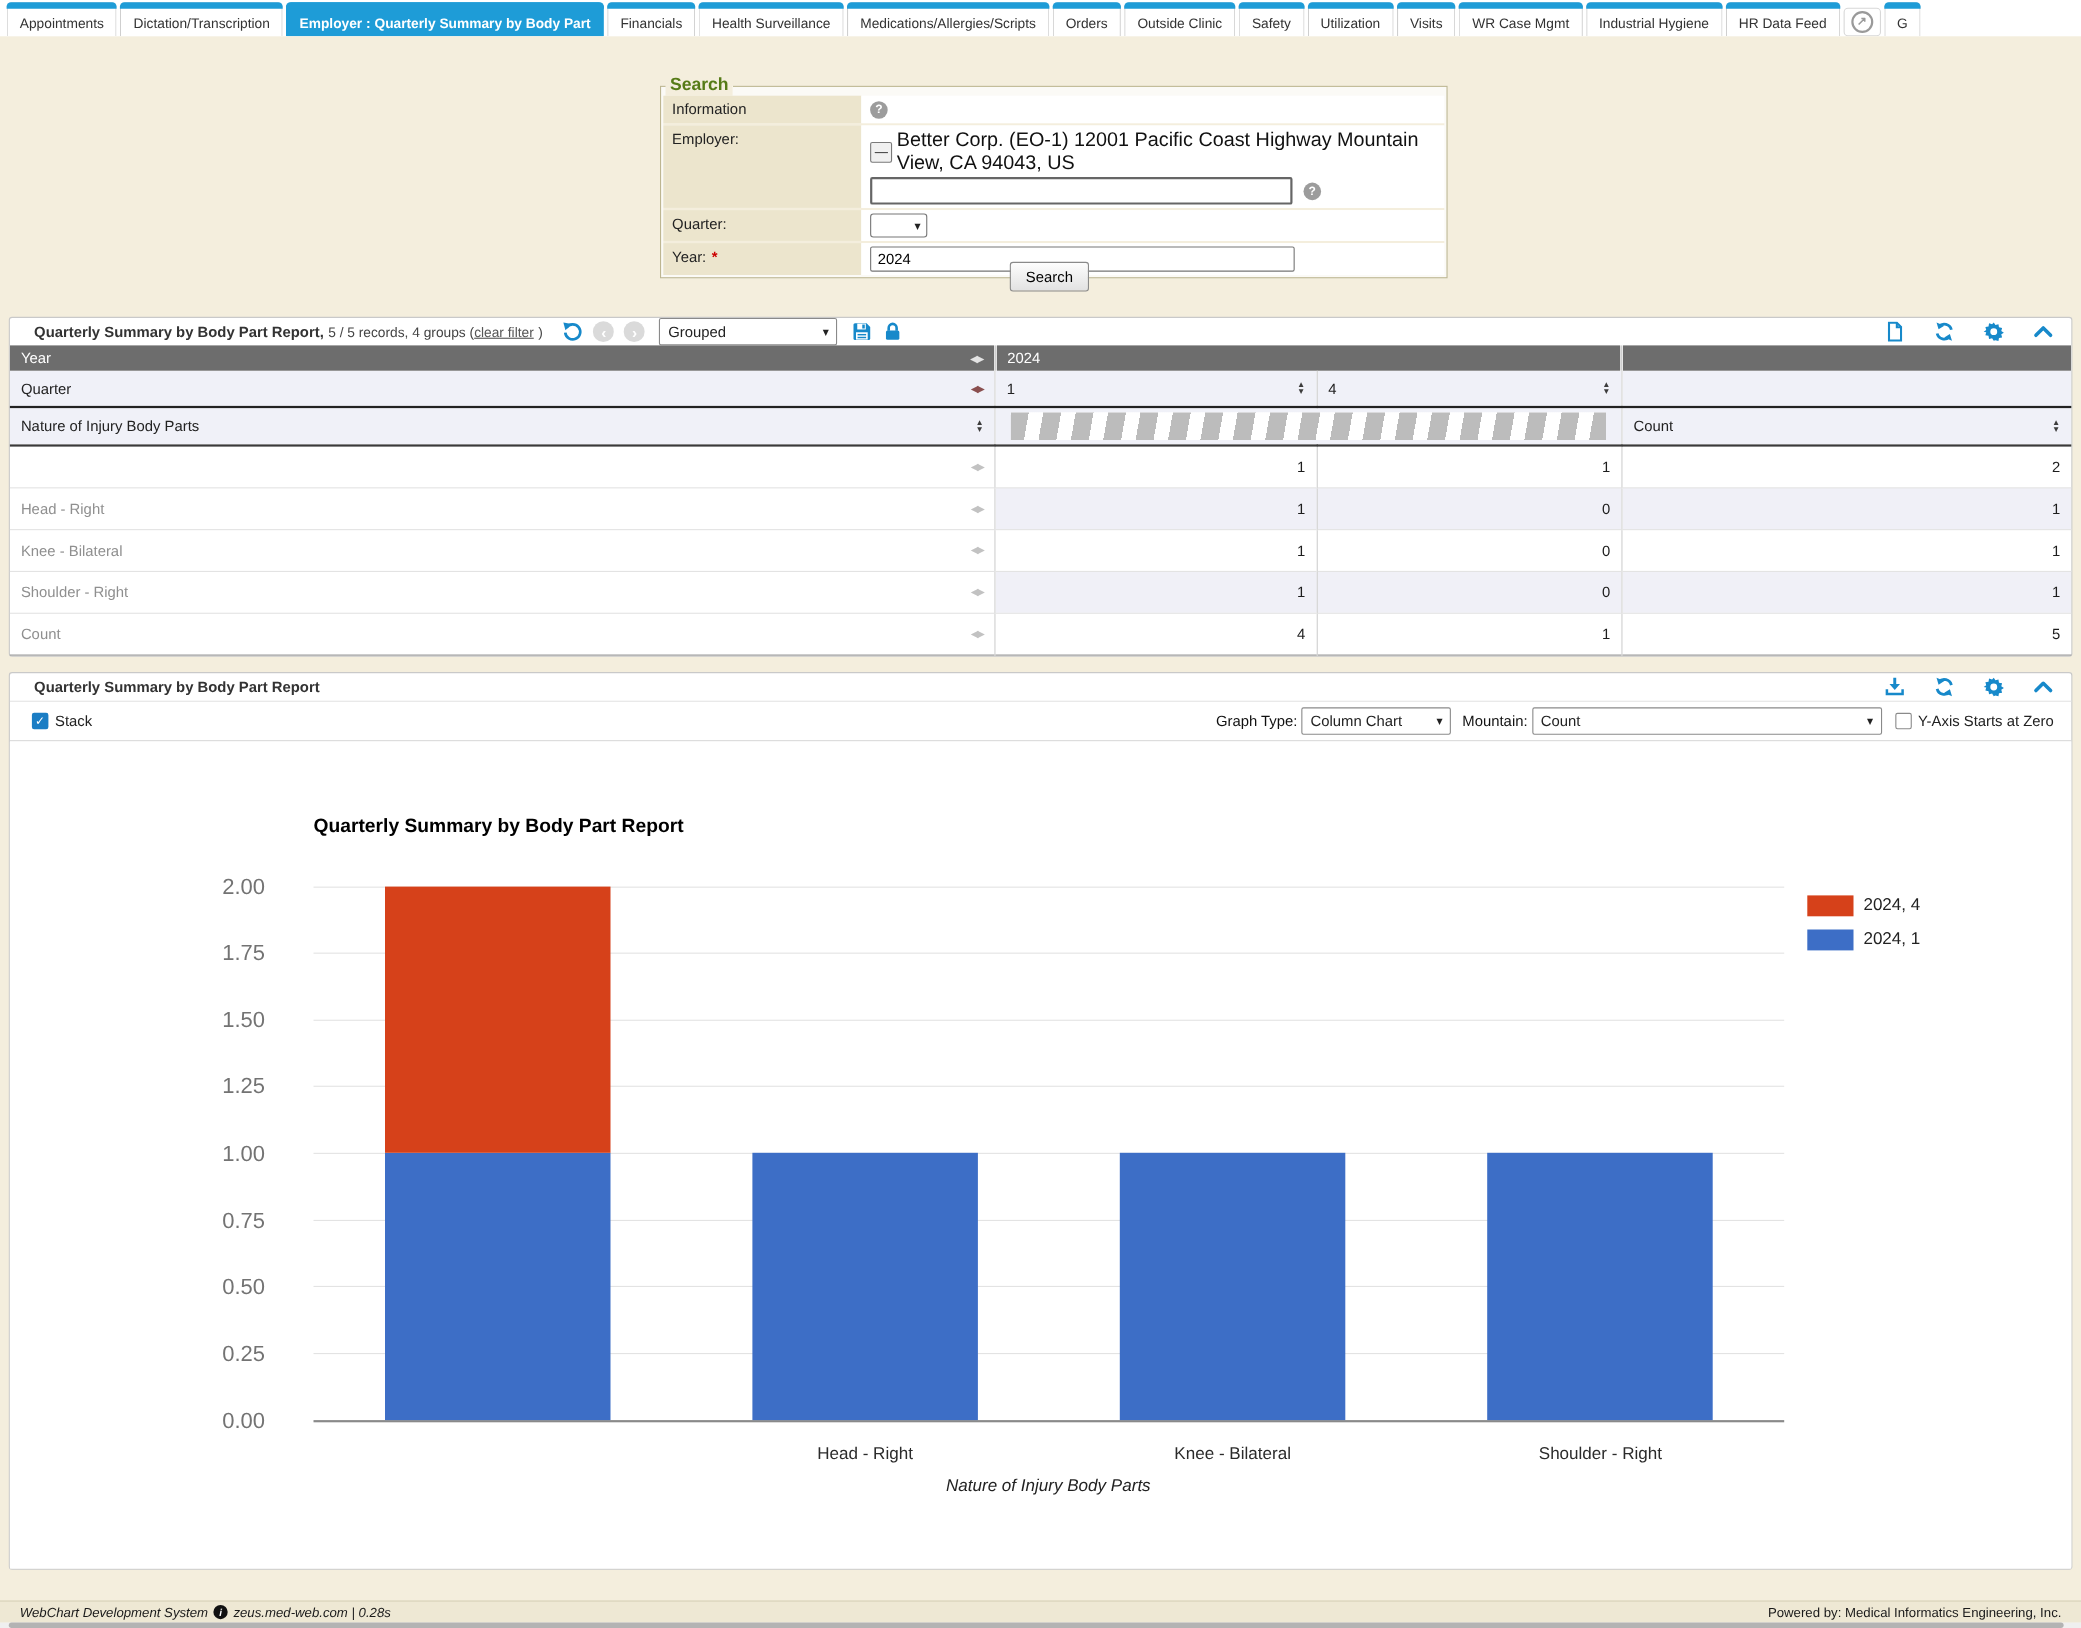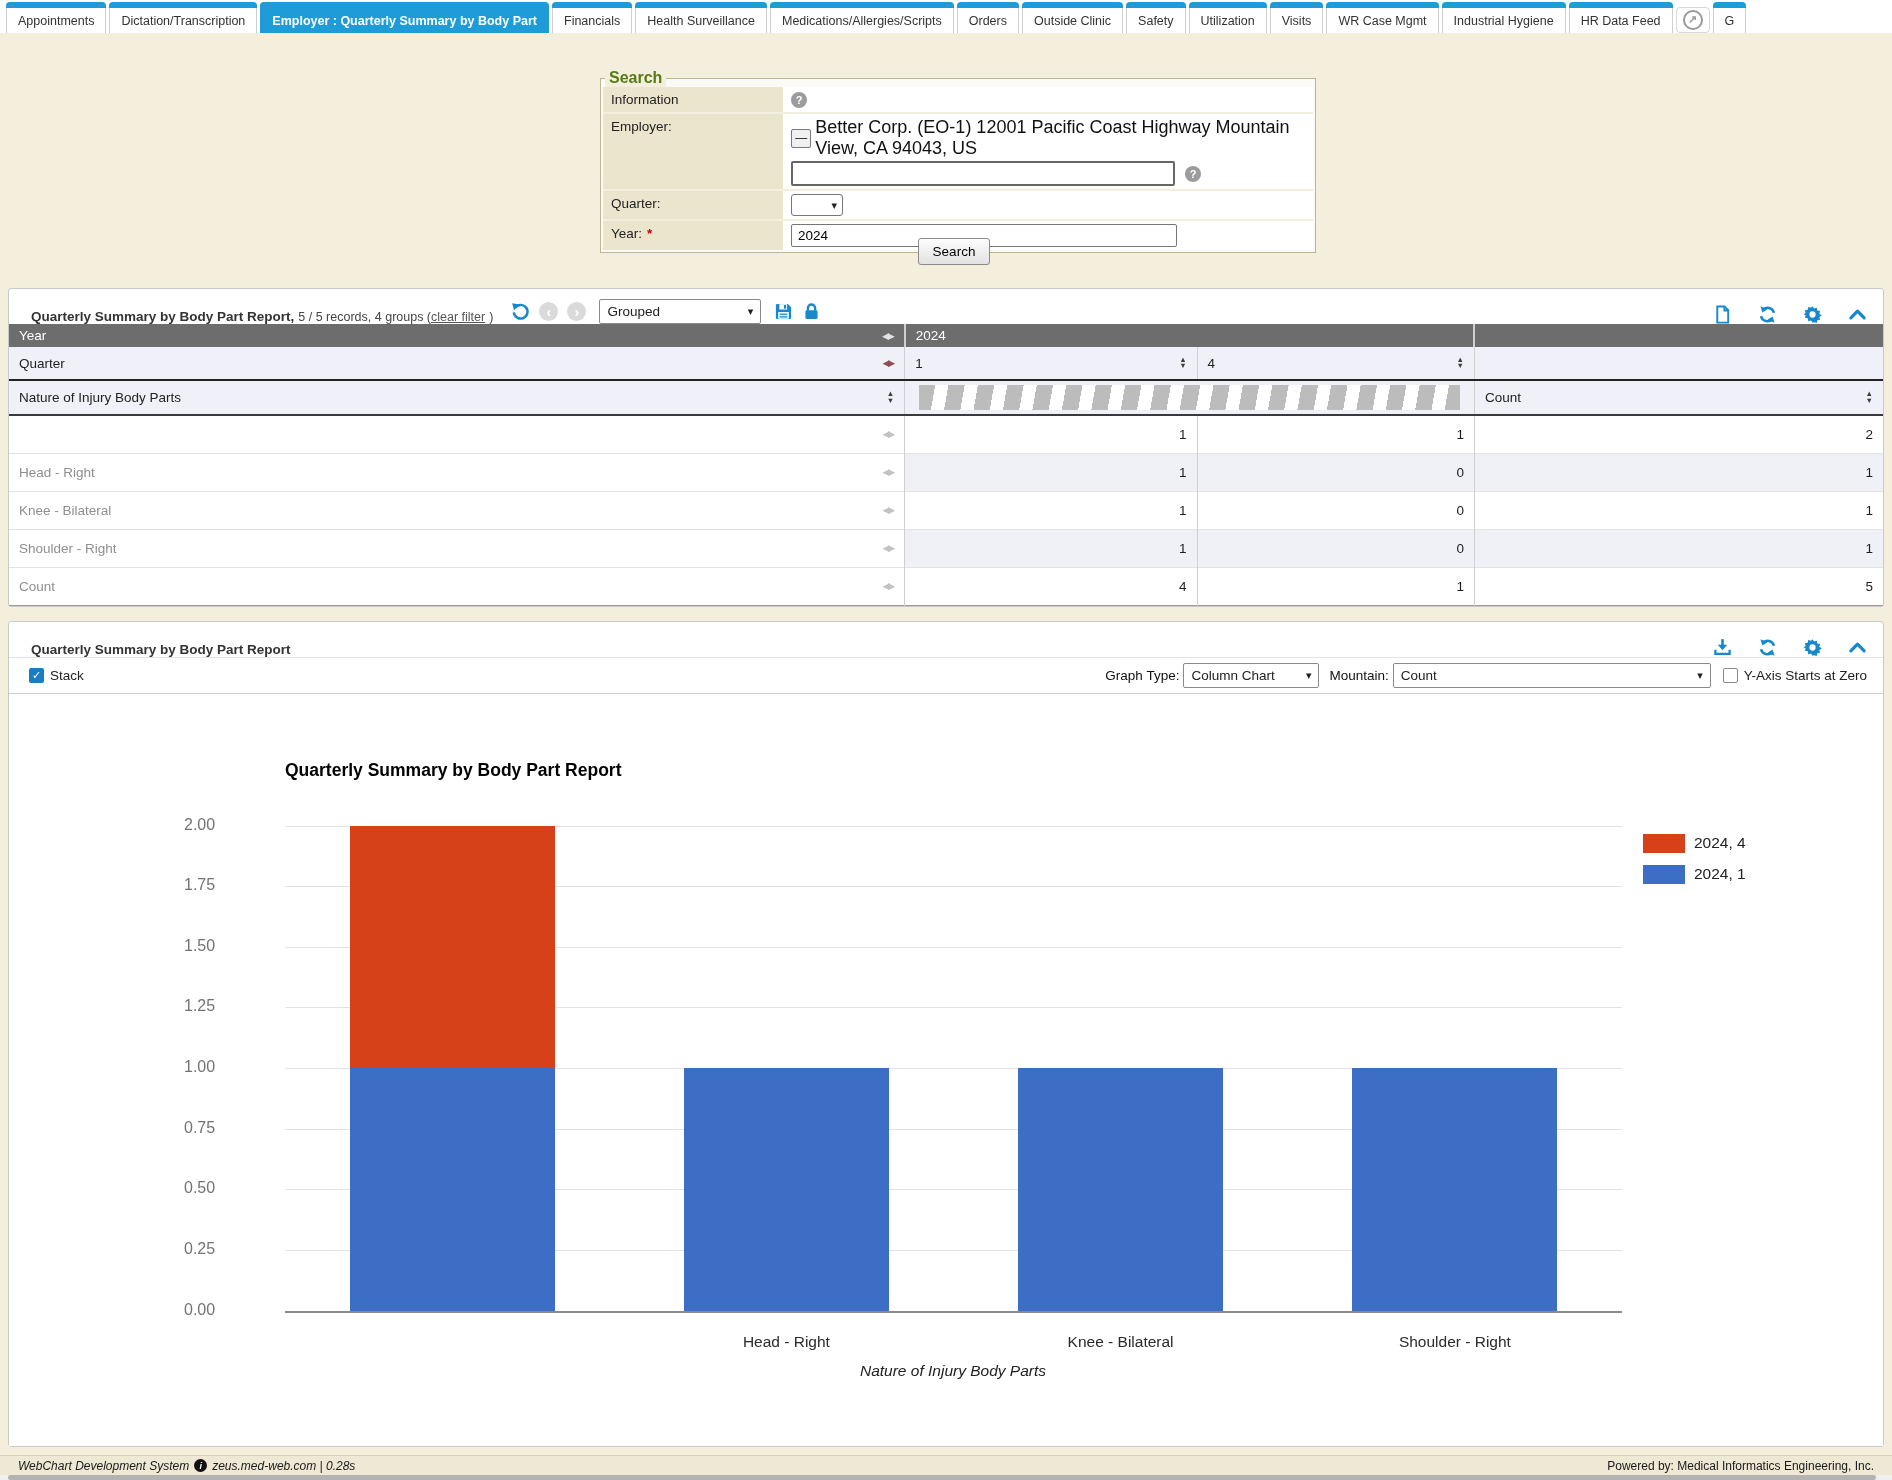--- a/index.html
+++ b/index.html
@@ -52,21 +52,21 @@
   .mini-select { width:52px; height:22px; border:1px solid #767676; border-radius:3px; background:#fff;
          display:inline-flex; align-items:center; justify-content:flex-end; padding-right:5px; cursor:pointer; }
   .req { color:#cc0000; font-weight:bold; }
   .search-btn { position:absolute; left:918px; top:205px; width:72px; height:27px;
          background:linear-gradient(#fdfdfd,#e2e2e2); border:1px solid #8a8a8a; border-radius:3px;
          font-family:"Liberation Sans",sans-serif; font-size:13.5px; cursor:pointer; }
 
   
   .panel { margin:0 8px; background:#fff; border:1px solid #c9c9c9; border-radius:3px; }
   .table-panel { margin-bottom:14px; }
-  .panel-header { height:35px; display:flex; align-items:flex-end; padding:0 16px 0 22px; }
+  .panel-header { height:25px; display:flex; align-items:center; padding:0 16px 0 22px; }
   .ph-title { font-weight:bold; color:#333; }
   .ph-sub { color:#444; font-size:12.5px; margin-left:4px; }
   .ph-link { color:#555; text-decoration:underline; cursor:pointer; font-size:12.5px; }
   .ph-controls { display:flex; align-items:center; gap:9px; margin-left:18px; }
   .circle-btn { width:19px; height:19px; border-radius:50%; background:#dadada; color:#fff; font-weight:bold;
          display:inline-flex; align-items:center; justify-content:center; font-size:14px; cursor:pointer; }
   .select-box { border:1px solid #8a8a8a; height:25px; border-radius:2px; background:#fff;
          display:inline-flex; align-items:center; justify-content:space-between; padding:0 7px; cursor:pointer; }
   .sb-grouped { width:162px; margin:0 4px; }
   .sb-chev { color:#222; font-size:11px; margin-left:6px; }
@@ -109,21 +109,21 @@
   .stack-wrap { display:flex; align-items:center; gap:6px; }
   .tb-right { margin-left:auto; display:flex; align-items:center; }
   .sb-graphtype { width:136px; }
   .sb-aggregate { width:318px; }
   .yzero-wrap { display:flex; align-items:flex-start; gap:6px; margin-left:12px; }
 
   .chart-canvas { position:relative; height:752px; overflow:hidden; background:#fff; }
   .chart-title { position:absolute; left:276px; top:66px; font-weight:bold; font-size:17.5px; color:#000; }
   .gridline { position:absolute; height:1px; background:#e3e3e3; }
   .x-axis-line { position:absolute; height:2px; background:#8a8a8a; }
-  .ytick { position:absolute; width:75px; text-align:left; font-size:16px; color:#737373;
+  .ytick { position:absolute; width:75px; text-align:center; font-size:20px; color:#737373;
          transform:translateX(0); }
   .bar-seg { position:absolute; }
   .xtick { position:absolute; width:320px; text-align:center; font-size:15.5px; color:#2b2b2b; }
   .chart-xtitle { position:absolute; left:644px; top:668px; width:600px; text-align:center;
          font-style:italic; font-size:15.5px; color:#222; }
   .chart-legend { position:absolute; left:1634px; top:140px; }
   .legend-entry { display:flex; align-items:center; margin-bottom:12px; }
   .legend-swatch { width:42px; height:19px; display:inline-block; margin-right:9px; }
   .legend-label { font-size:15.5px; color:#222; }
 

